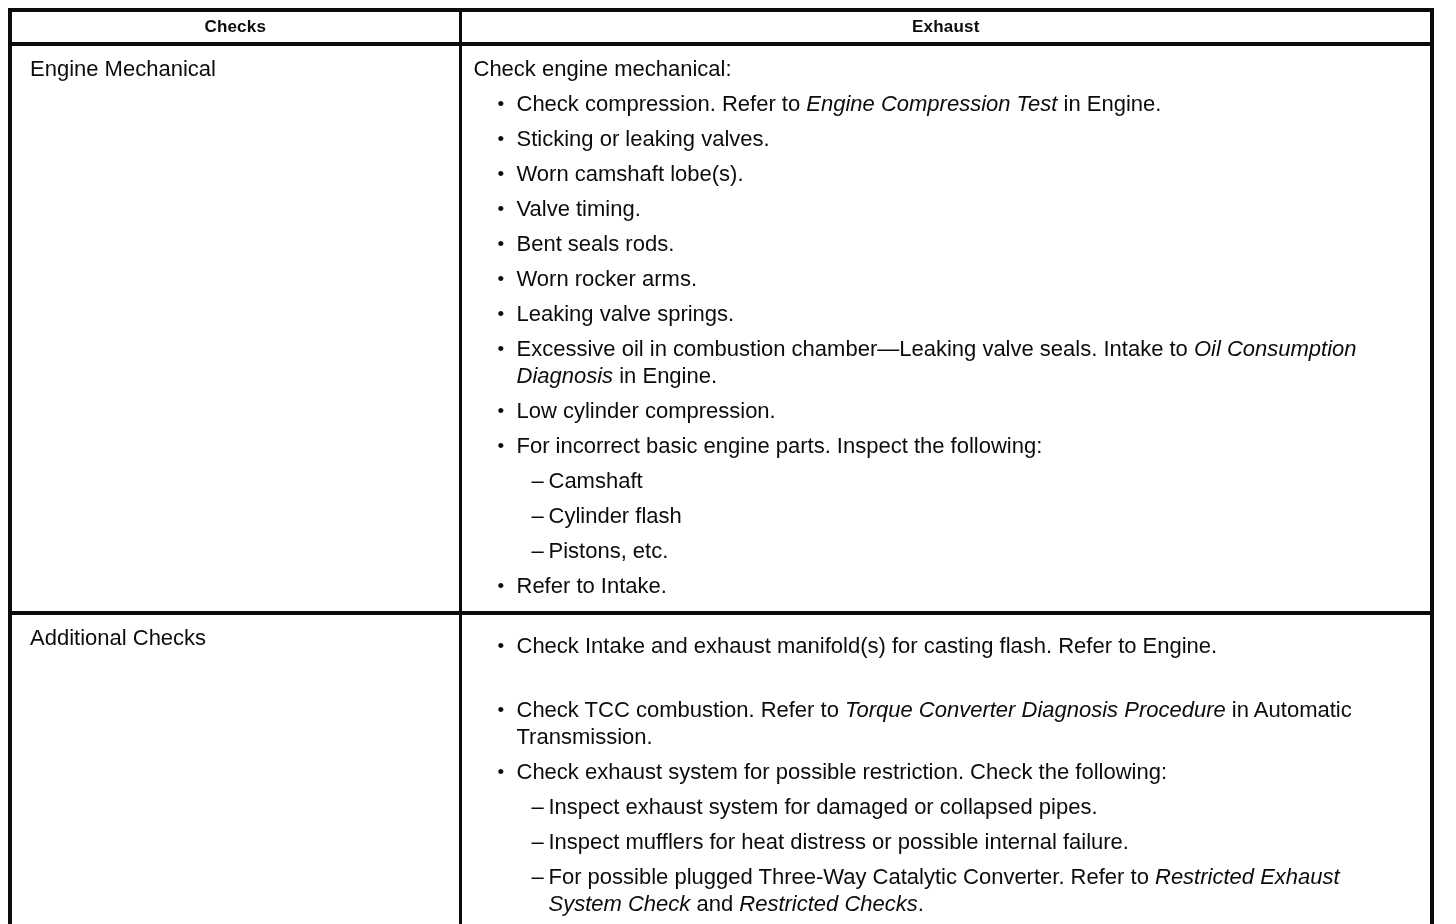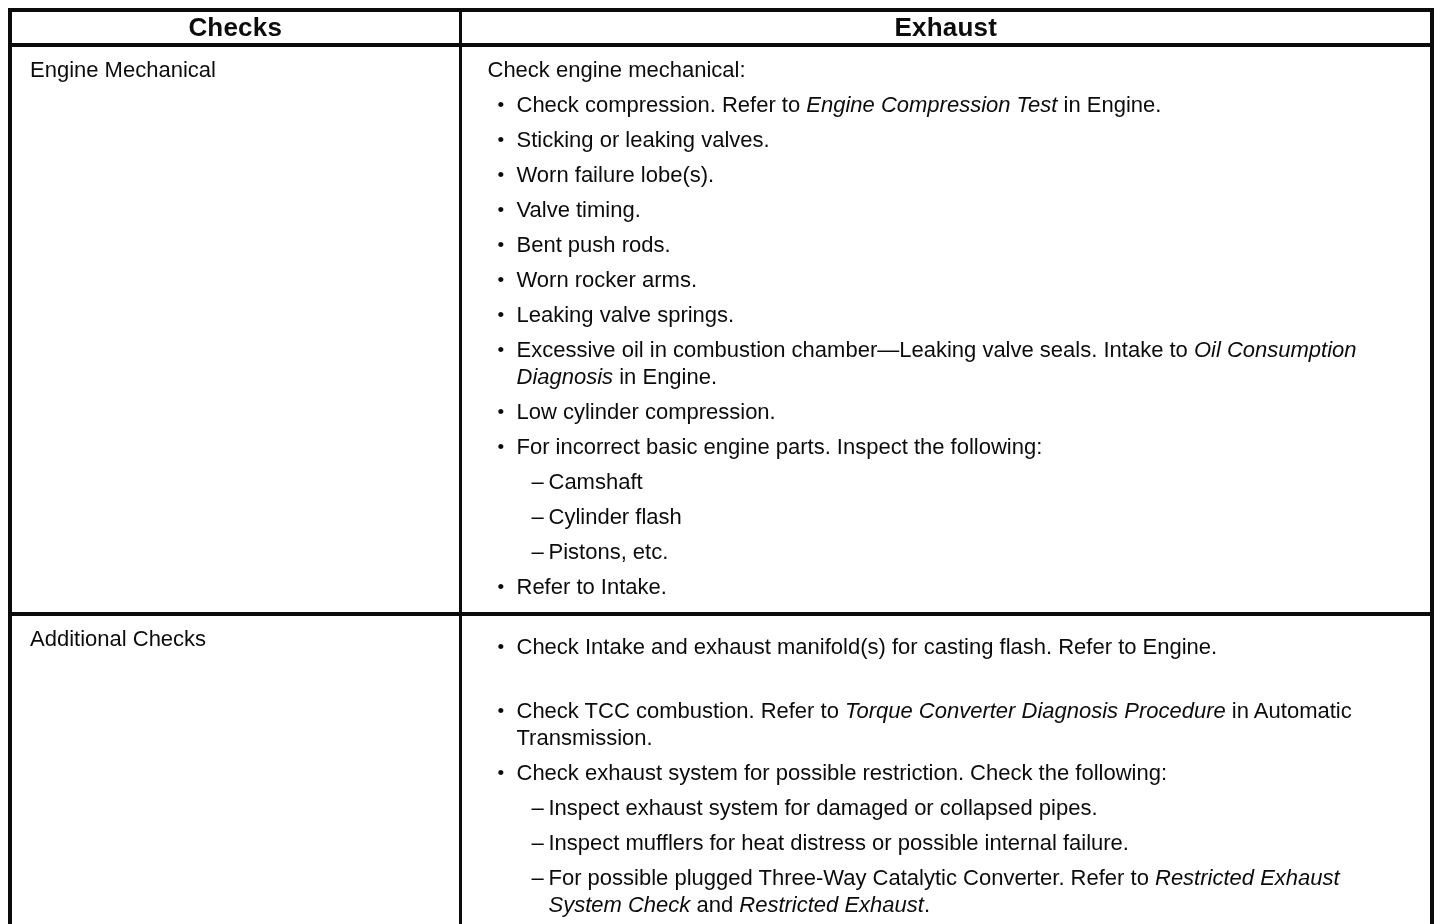--- a/index.html
+++ b/index.html
@@ -28,21 +28,21 @@
   }
 
   col.col-checks { width: 450px; }
 
   .diag-table th {
     border: 3px solid #0b0b0b;
     border-bottom-width: 4px;
     height: 34px;
     text-align: center;
     vertical-align: middle;
-    font-size: 26px;
+    font-size: 17px;
     font-weight: bold;
     letter-spacing: 0.2px;
     padding: 0;
   }
 
   .diag-table td {
     border: 3px solid #0b0b0b;
     border-top-width: 4px;
     vertical-align: top;
     font-size: 22px;
@@ -50,21 +50,21 @@
   }
 
   td.check-cell {
     padding: 9px 8px 8px 18px;
   }
 
   td.actions-cell {
     padding: 9px 14px 12px 12px;
   }
 
-  .intro { margin: 0 0 1px 14px; }
+  .intro { margin: 0 0 1px 0; }
   .intro:empty { display: none; }
 
   ul.items {
     list-style: none;
     margin: 0;
     padding: 0;
   }
 
   ul.items li {
     display: flex;
@@ -112,29 +112,29 @@
               <li class="lvl1">
                 <span class="marker">•</span>
                 <span class="txt"><span>Check compression. Refer to </span><em>Engine Compression Test</em><span> in Engine.</span></span>
               </li>
               <li class="lvl1">
                 <span class="marker">•</span>
                 <span class="txt"><span>Sticking or leaking valves.</span></span>
               </li>
               <li class="lvl1">
                 <span class="marker">•</span>
-                <span class="txt"><span>Worn failure lobe(s).</span></span>
+                <span class="txt"><span>Worn camshaft lobe(s).</span></span>
               </li>
               <li class="lvl1">
                 <span class="marker">•</span>
                 <span class="txt"><span>Valve timing.</span></span>
               </li>
               <li class="lvl1">
                 <span class="marker">•</span>
-                <span class="txt"><span>Bent push rods.</span></span>
+                <span class="txt"><span>Bent seals rods.</span></span>
               </li>
               <li class="lvl1">
                 <span class="marker">•</span>
                 <span class="txt"><span>Worn rocker arms.</span></span>
               </li>
               <li class="lvl1">
                 <span class="marker">•</span>
                 <span class="txt"><span>Leaking valve springs.</span></span>
               </li>
               <li class="lvl1">
@@ -188,20 +188,20 @@
               <li class="lvl2">
                 <span class="marker">–</span>
                 <span class="txt"><span>Inspect exhaust system for damaged or collapsed pipes.</span></span>
               </li>
               <li class="lvl2">
                 <span class="marker">–</span>
                 <span class="txt"><span>Inspect mufflers for heat distress or possible internal failure.</span></span>
               </li>
               <li class="lvl2">
                 <span class="marker">–</span>
-                <span class="txt"><span>For possible plugged Three-Way Catalytic Converter. Refer to </span><em>Restricted Exhaust System Check</em><span> and </span><em>Restricted Exhaust</em><span>.</span></span>
+                <span class="txt"><span>For possible plugged Three-Way Catalytic Converter. Refer to </span><em>Restricted Exhaust System Check</em><span> and </span><em>Restricted Checks</em><span>.</span></span>
               </li>
             </ul>
         </td>
       </tr>
     </tbody>
   </table>
 </div>
 
 </body></html>

